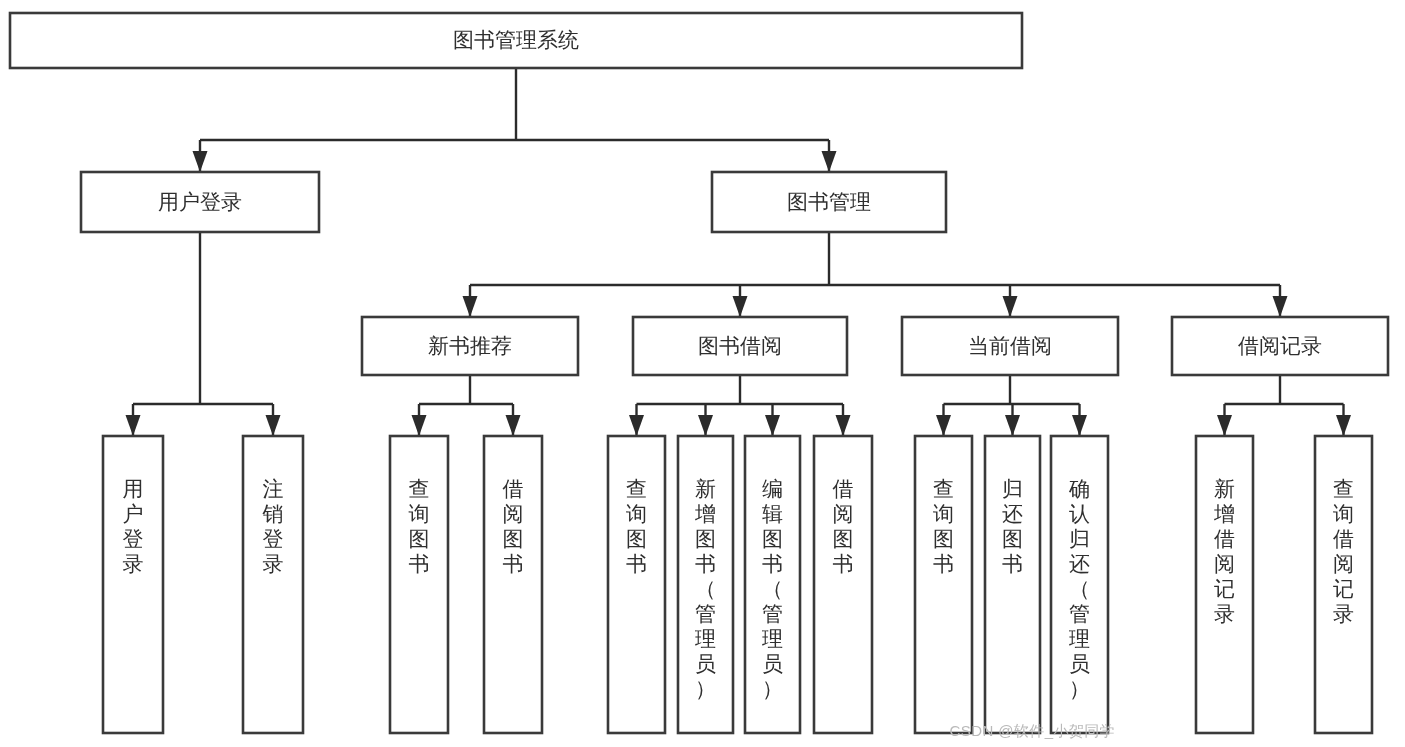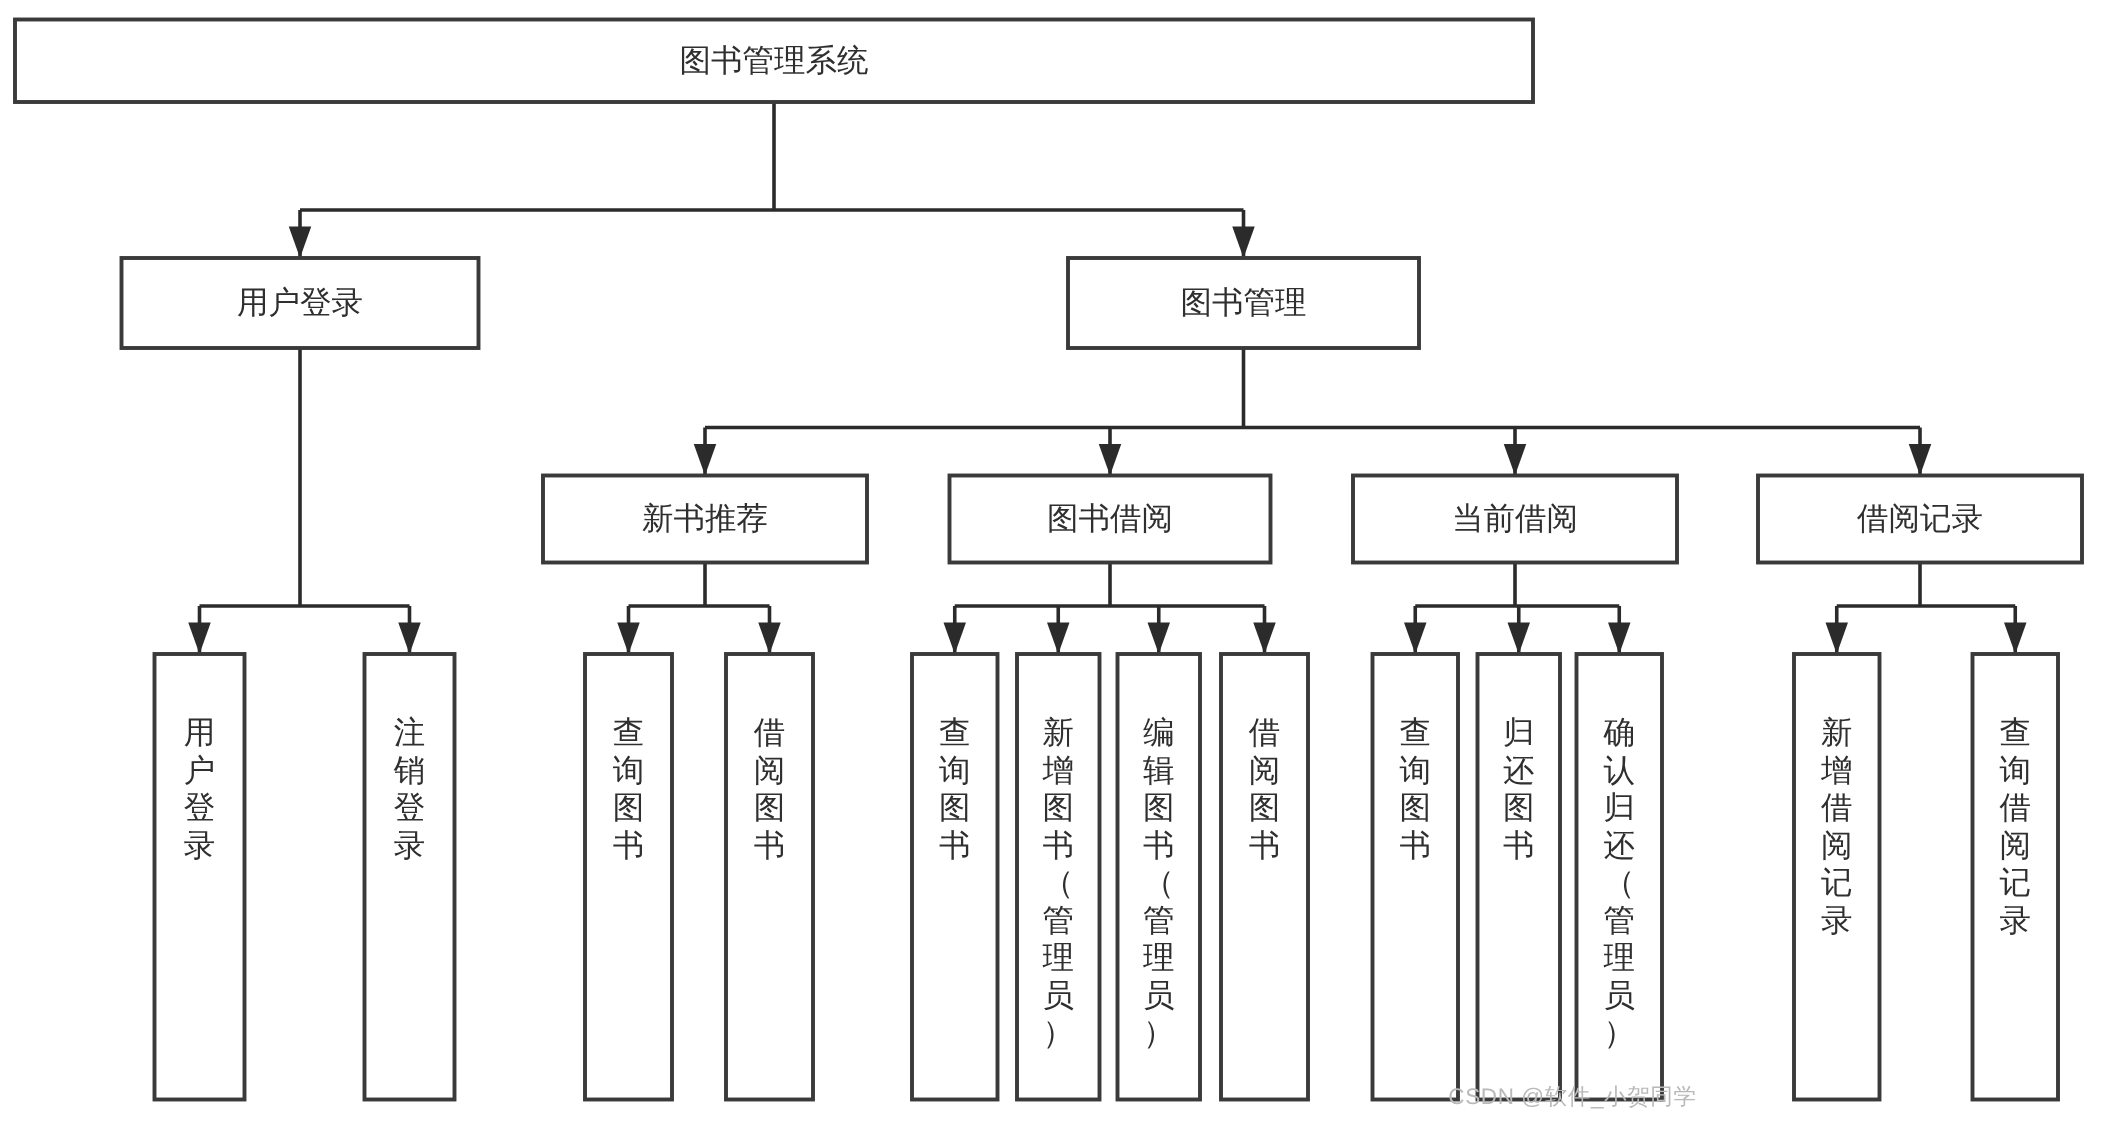--- a/index.html
+++ b/index.html
@@ -48,21 +48,21 @@
     stroke: #2b2b2b;
     stroke-width: 2.4;
     fill: none;
   }
   .arrow-head {
     fill: #2b2b2b;
     stroke: none;
   }
   .watermark {
     position: absolute;
-    right: 8px;
+    right: 24px;
     bottom: 6px;
     color: #b9b9b9;
     font-size: 15px;
     font-family: "Liberation Sans", "DejaVu Sans", sans-serif;
     letter-spacing: 0.4px;
     white-space: nowrap;
     pointer-events: none;
   }
 </style>
 </head>

